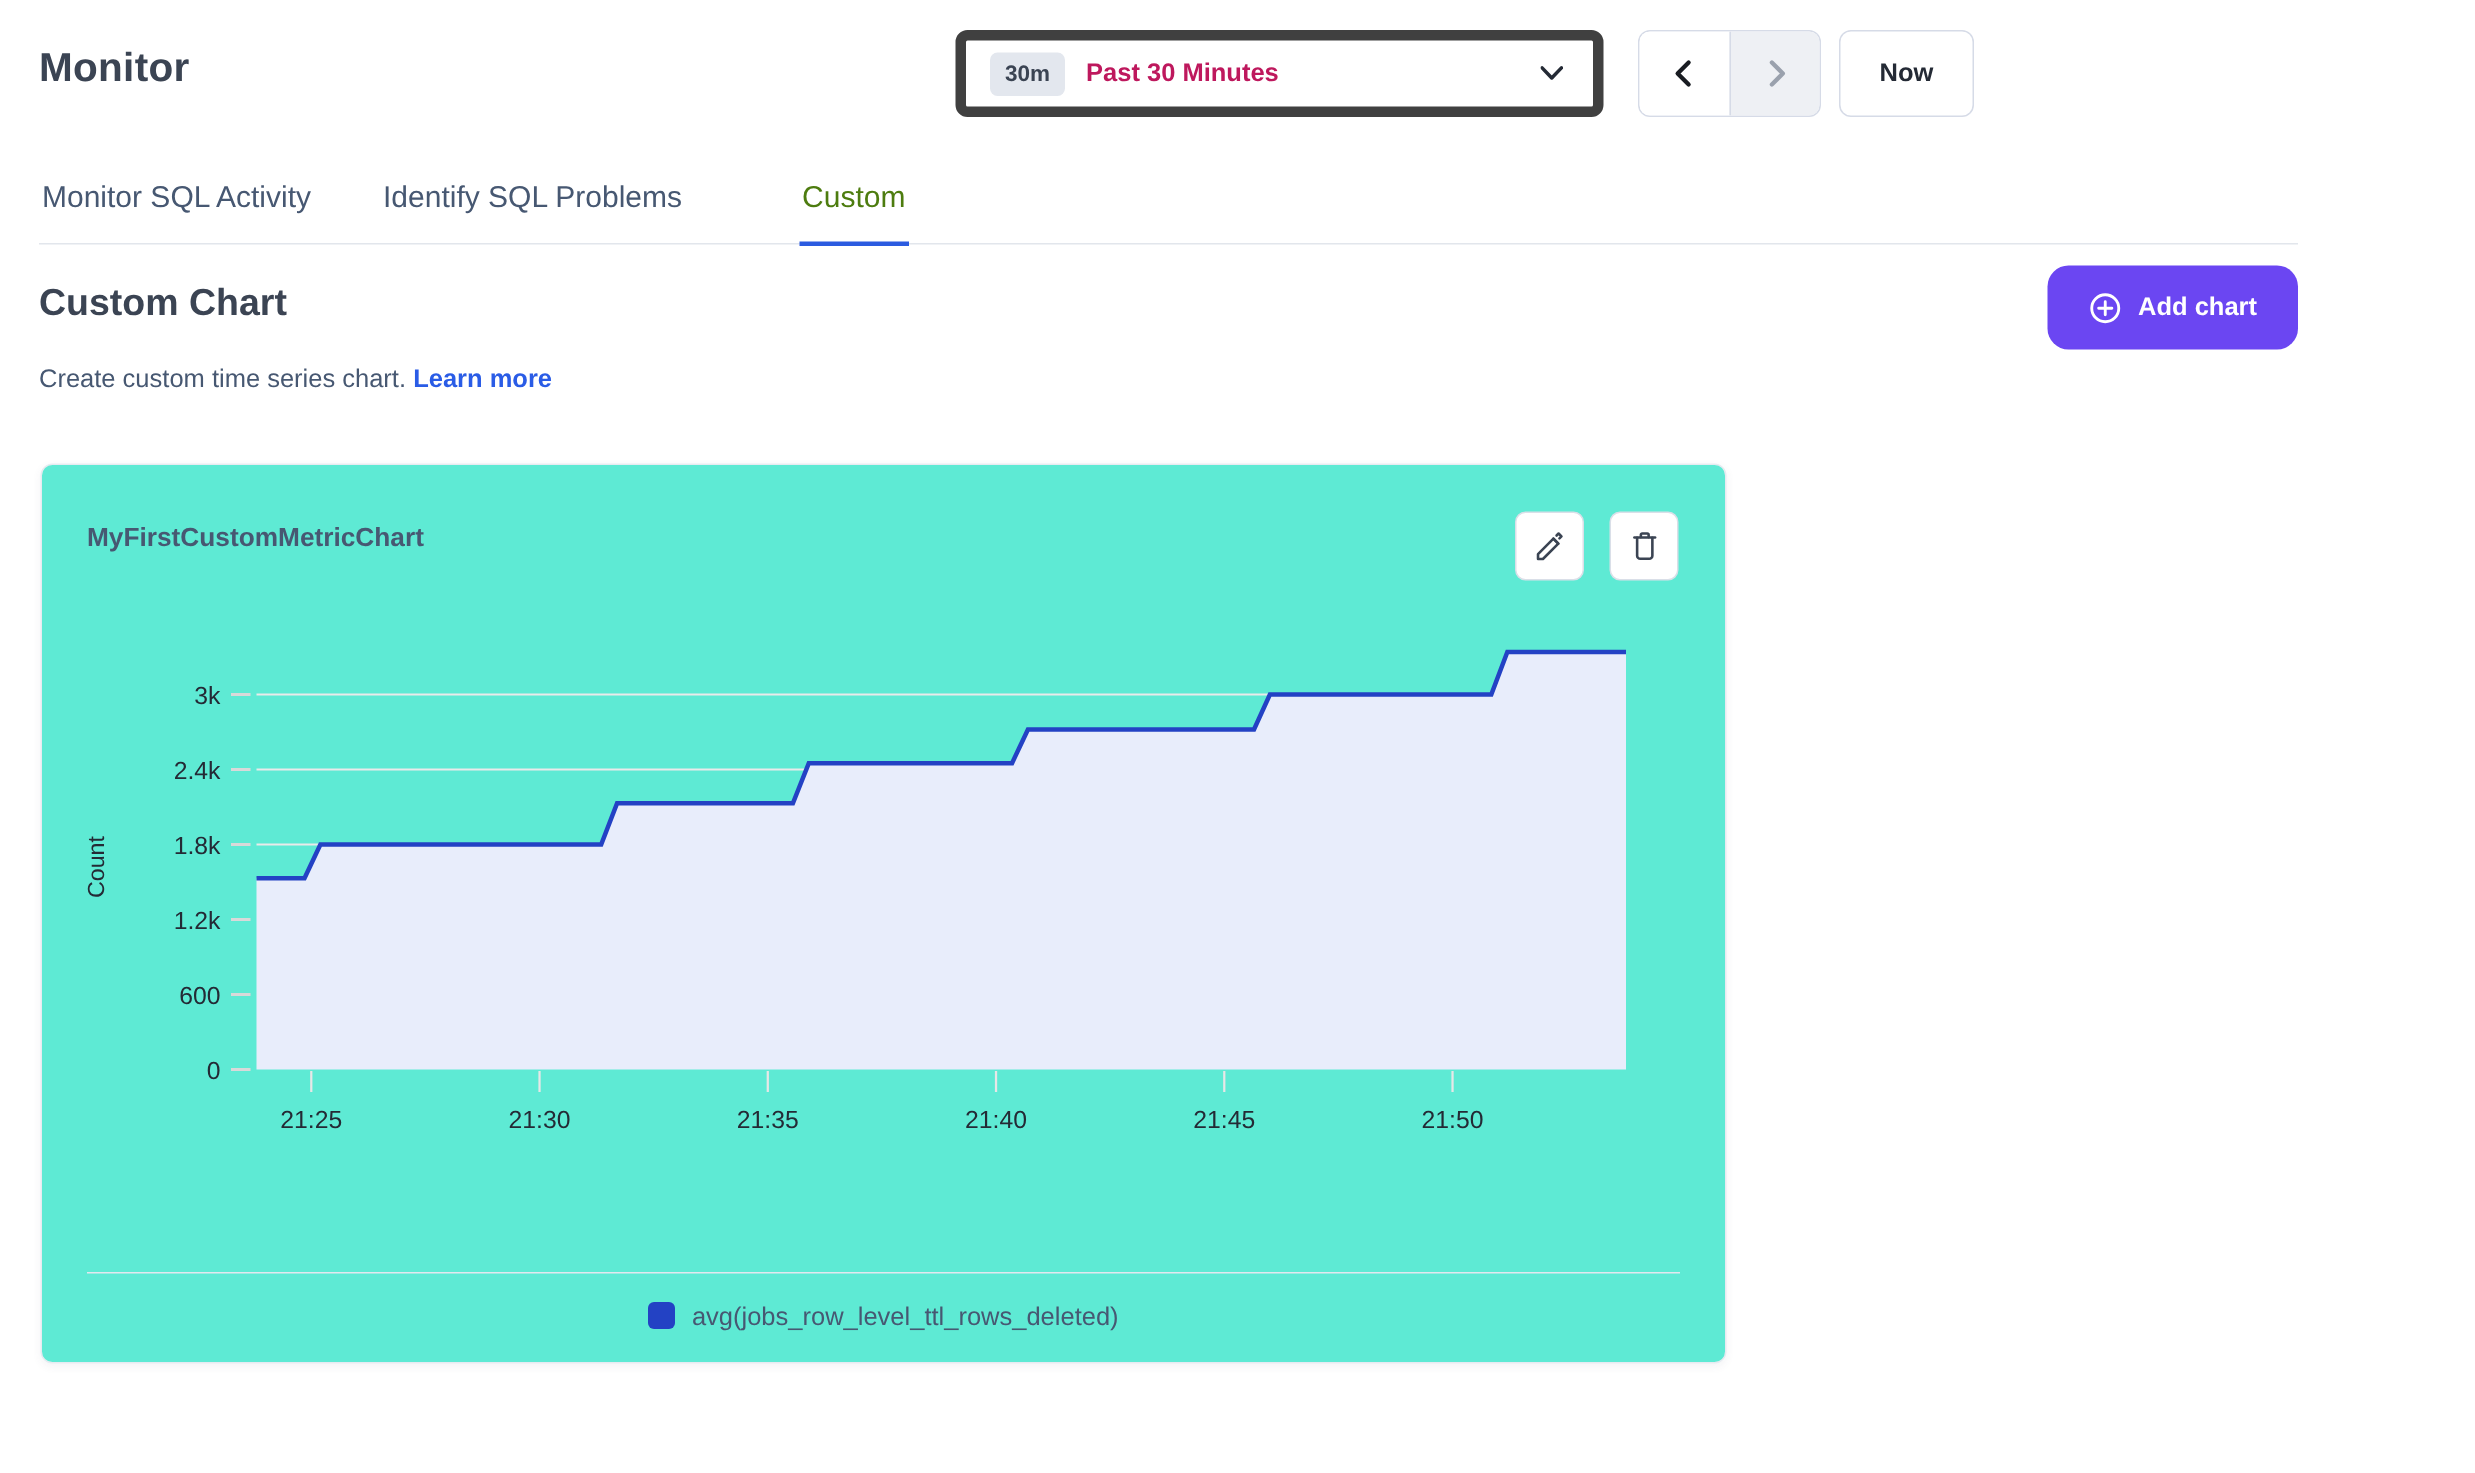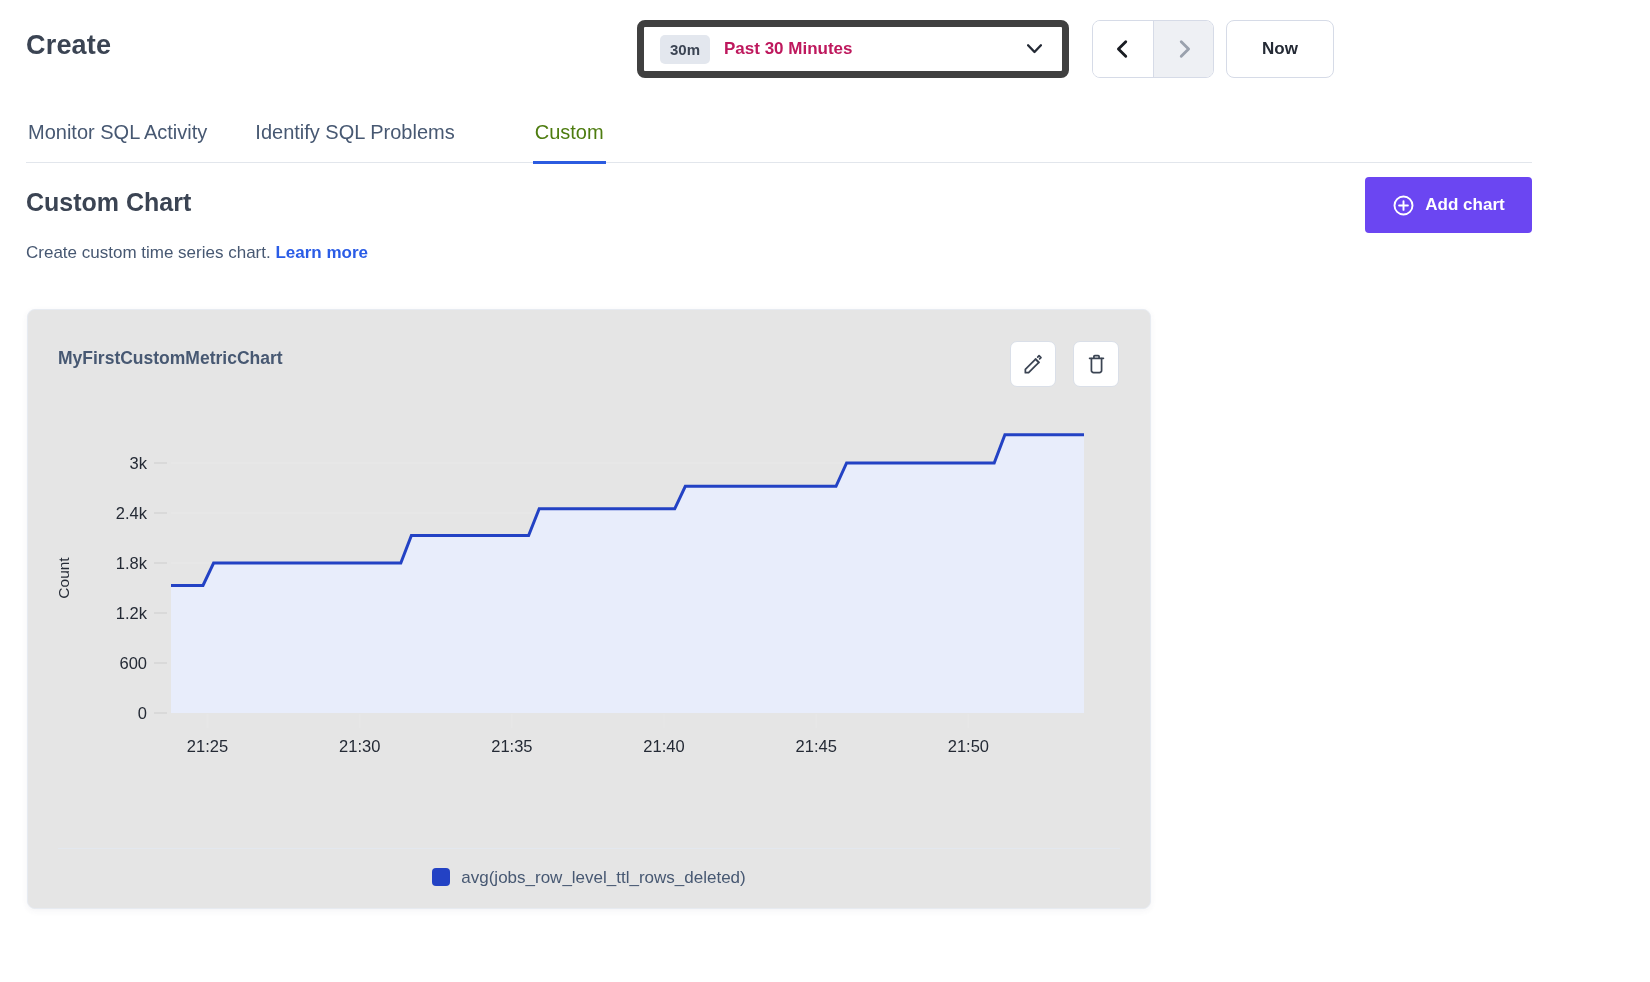--- a/index.html
+++ b/index.html
@@ -26,21 +26,21 @@
   }
   .time-label { font-size:17px; font-weight:600; color:#be185d; flex:1; }
   .nav-group {
     position:absolute; left:1092px; top:20px; width:122px; height:58px;
     border:1px solid #d6dbe7; border-radius:8px; background:#fff;
     display:flex; overflow:hidden;
   }
   .nav-btn { width:50%; display:flex; align-items:center; justify-content:center; cursor:pointer; background:#fff; border:none; }
   .nav-btn.next { background:#eef0f4; border-left:1px solid #d6dbe7; cursor:default; }
   .now-btn {
-    position:absolute; left:1226px; top:20px; width:108px; height:58px;
+    position:absolute; left:1226px; top:20px; width:90px; height:58px;
     border:1px solid #d6dbe7; border-radius:8px; background:#fff;
     font-size:17px; font-weight:600; color:#242a35; cursor:pointer;
     font-family:inherit;
     text-align:center;
   }
   
   .tabs {
     position:absolute; left:26px; top:121px; width:1506px;
     display:flex; gap:44px; border-bottom:1px solid #e2e6ec;
   }
@@ -51,28 +51,28 @@
   .tab.active { color:#4d7c0f; border-bottom-color:#2b5be0;margin-left:32px; }
   
   .section-heading {
     position:absolute; left:26px; top:188px;
     font-size:25px; font-weight:700; color:#3b4453;
   }
   .section-desc { position:absolute; left:26px; top:243px; font-size:17px; color:#475872; }
   .section-desc a { color:#2a5ce6; font-weight:600; text-decoration:none; cursor:pointer; }
   .add-chart-btn {
     position:absolute; left:1365px; top:177px; width:167px; height:56px;
-    background:#6b46f2; border:none; border-radius:4px; cursor:pointer;
+    background:#6b46f2; border:none; border-radius:14px; cursor:pointer;
     color:#fff; font-size:17px; font-weight:700; font-family:inherit;
     display:flex; align-items:center; justify-content:center; gap:10px;
   }
   
   .card {
     position:absolute; left:27px; top:309px; width:1124px; height:600px;
-    background:#e5e5e5; border:1px solid #e7ebf1; border-radius:8px;
+    background:#5eead4; border:1px solid #e7ebf1; border-radius:8px;
     box-shadow:0 2px 6px rgba(60,70,100,.06);
   }
   .card-title {
     position:absolute; left:30px; top:38px;
     font-size:17.5px; font-weight:700; color:#475872;
   }
   .icon-btn {
     position:absolute; top:31px; width:46px; height:46px;
     background:#fff; border:1px solid #dadfe8; border-radius:7px;
     display:flex; align-items:center; justify-content:center; cursor:pointer;
@@ -85,21 +85,21 @@
     position:absolute; left:0; top:558px; width:100%;
     display:flex; justify-content:center; gap:11px;
   }
   .legend-swatch { width:18px; height:18px; border-radius:4px; }
   .legend-label { font-size:17px; color:#475872; }
   svg text { font-family:"Liberation Sans","DejaVu Sans",sans-serif; }
 </style>
 </head>
 <body>
 
-<h1 class="page-title">Create</h1>
+<h1 class="page-title">Monitor</h1>
 
 <div class="time-select">
   <span class="time-badge">30m</span>
   <span class="time-label">Past 30 Minutes</span>
   <span style="display:flex;">
     <svg width="15" height="10" viewBox="0 0 14 9">
         <path d="M1 1 L7 7.3 L13 1" fill="none" stroke="#242a35" stroke-width="2.2" stroke-linecap="round" stroke-linejoin="round"></path>
       </svg>
   </span>
 </div>

